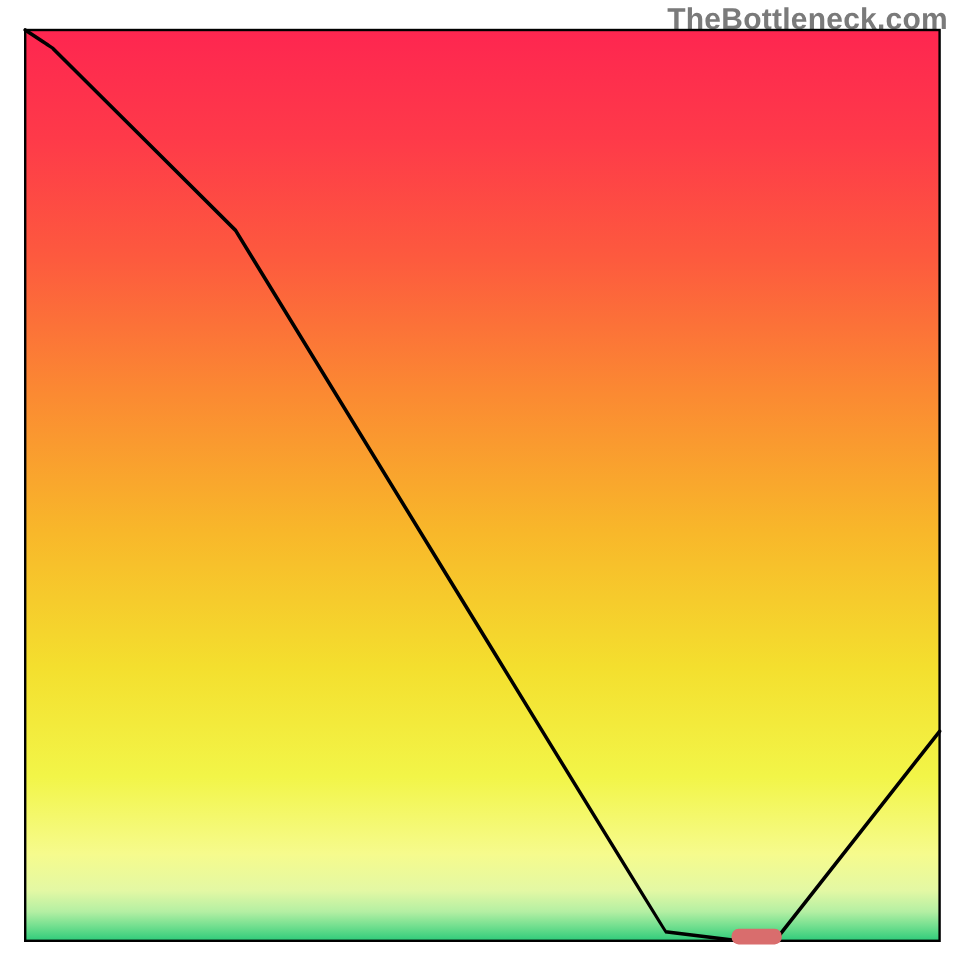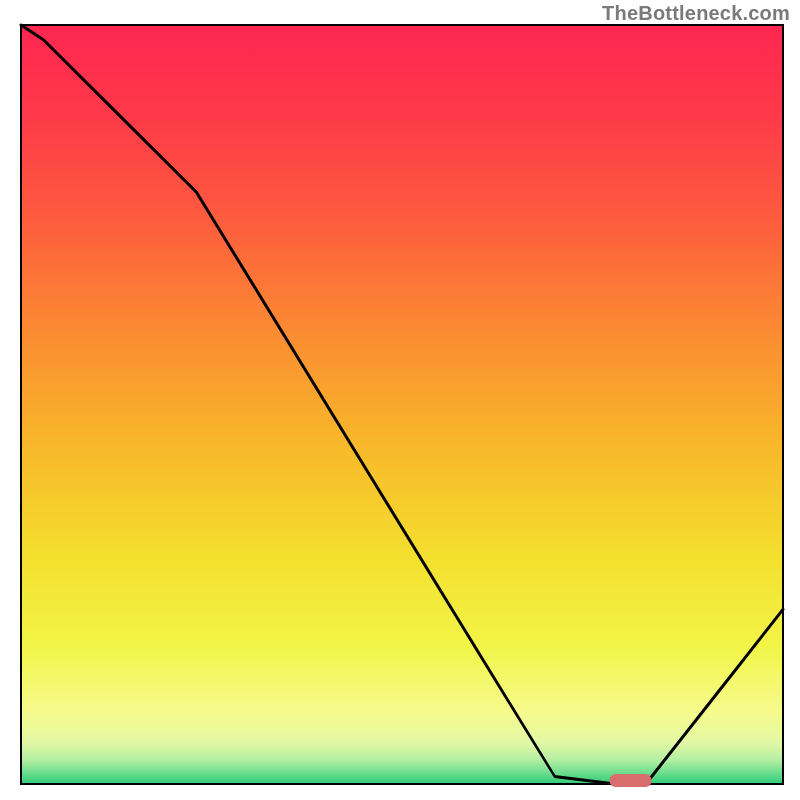--- a/index.html
+++ b/index.html
@@ -12,21 +12,21 @@
   }
   .container {
     position: relative;
     width: 800px;
     height: 800px;
   }
   .watermark {
     position: absolute;
     top: 2px;
     right: 10px;
-    font-size: 20px;
+    font-size: 25px;
     font-weight: 600;
     color: #7a7a7a;
     letter-spacing: 0.2px;
   }
   svg.chart {
     position: absolute;
     left: 0;
     top: 0;
   }
 </style>

